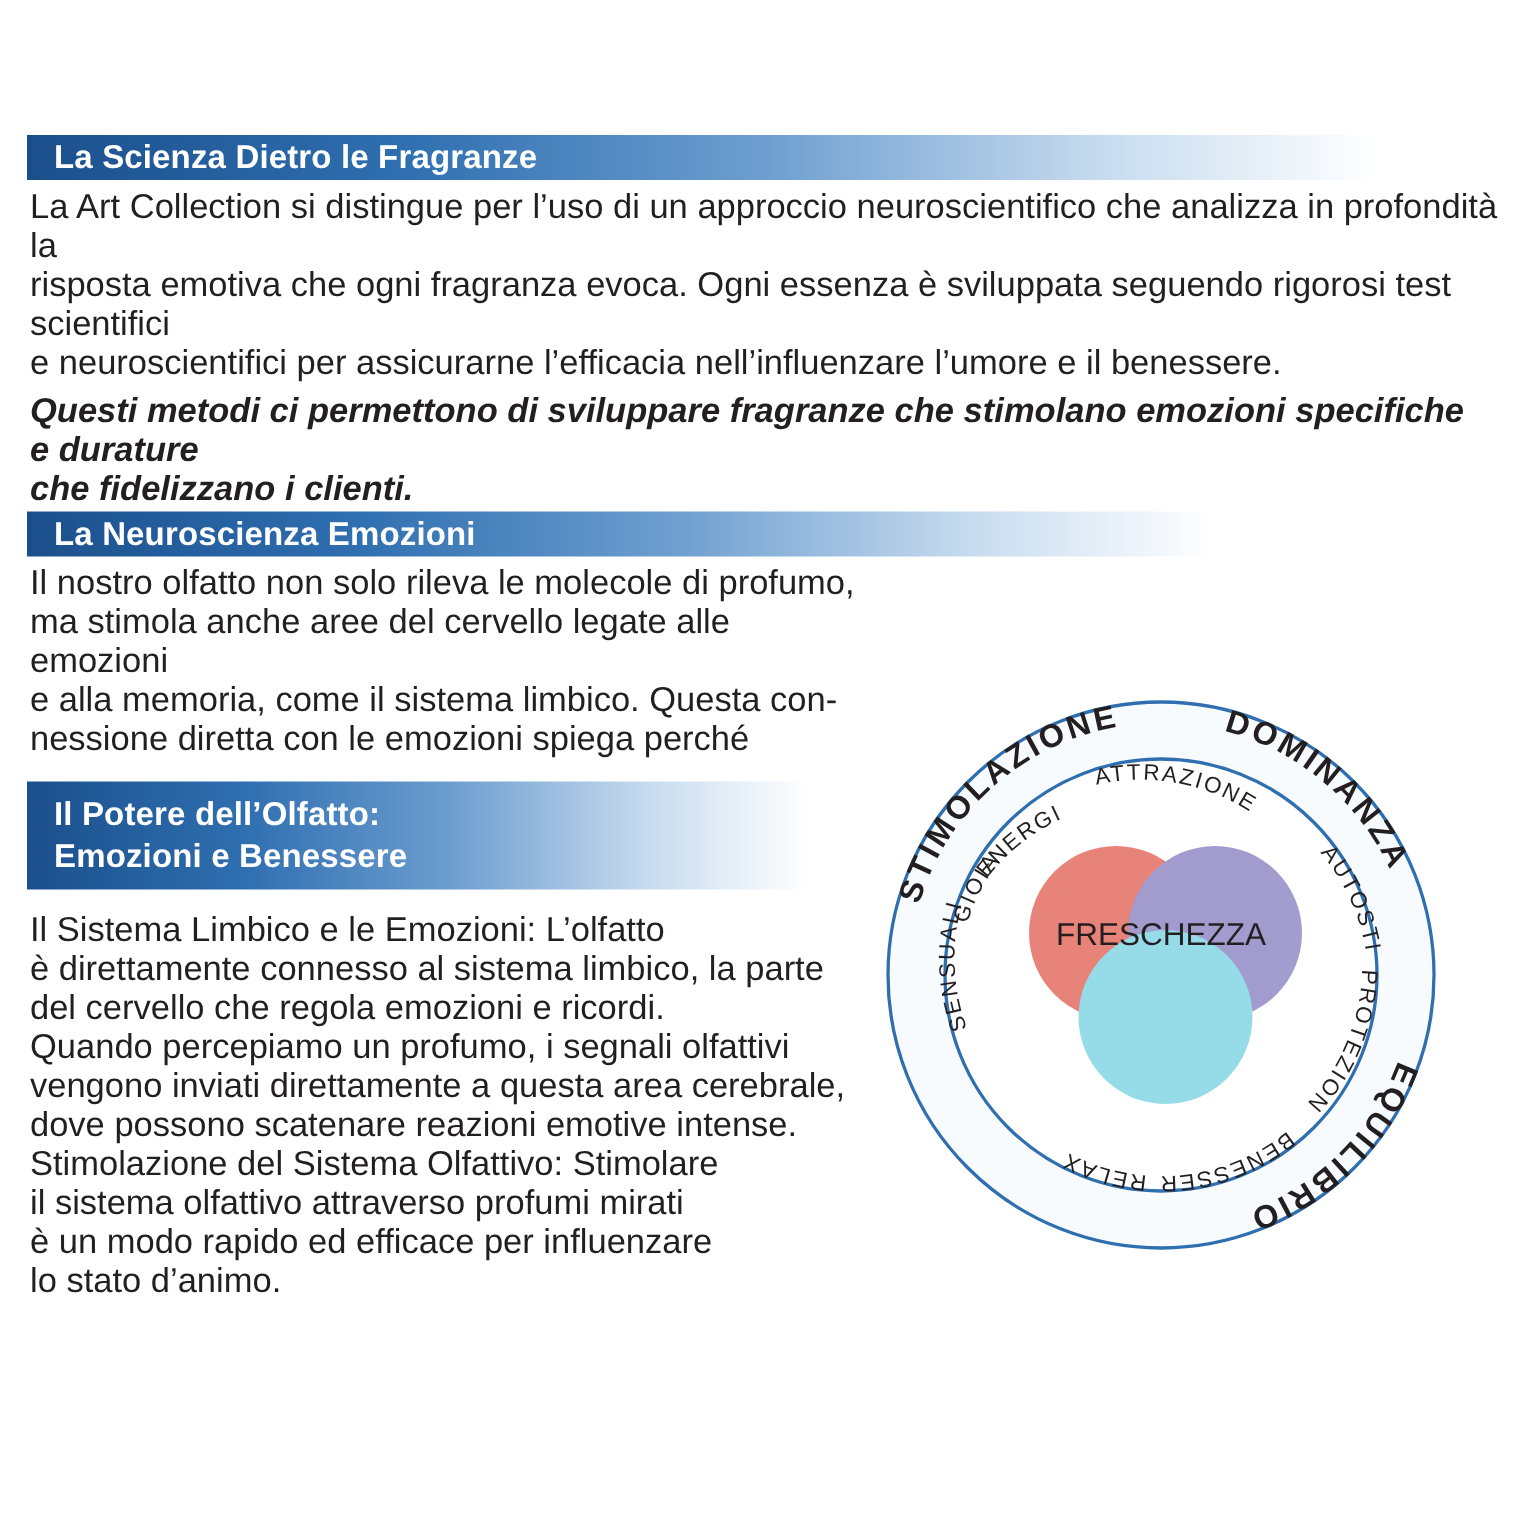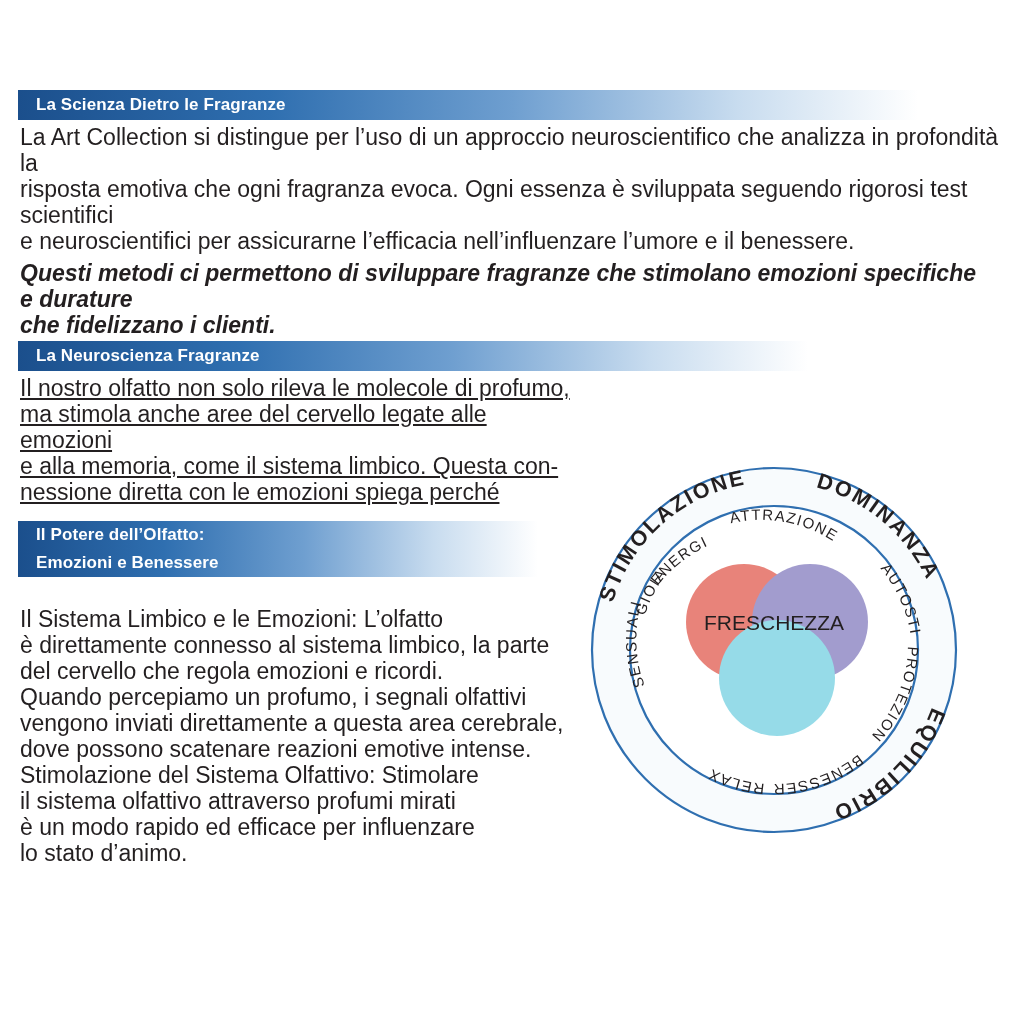--- a/index.html
+++ b/index.html
@@ -24,26 +24,26 @@
 
   
   .section-head {
     position: absolute;
     height: 30px;
     background: linear-gradient(to right, #1b4f8c 0%, #2f6fb0 28%, #6f9fd0 55%, #c8dcef 80%, #ffffff 100%);
     display: flex;
     align-items: center;
   }
   .section-head.two-line {
-    height: 56px;
+    height: 72px;
     align-items: center;
   }
   .section-head-title {
     color: #ffffff;
-    font-size: 17px;
+    font-size: 22px;
     font-weight: bold;
     padding-left: 18px;
     line-height: 28px;
     letter-spacing: 0.1px;
     white-space: pre-line;
   }
 
   .body-text {
     position: absolute;
     font-size: 23px;
@@ -65,21 +65,21 @@
     font-weight: bold;
   }
 
   
   #head-1 { left: 18px; top: 90px; width: 900px; }
   #text-1 { left: 20px; top: 124px; width: 990px; }
   #text-1b { left: 20px; top: 232px; width: 960px; }
 
   
   #head-2 { left: 18px; top: 341px; width: 790px; }
-  #text-2 { left: 20px; top: 375px; width: 560px; text-decoration: underline; }
+  #text-2 { left: 20px; top: 375px; width: 560px; }
 
   
   #head-3 { left: 18px; top: 521px; width: 520px; }
   #text-3 { left: 20px; top: 606px; width: 545px; }
   #text-3b { left: 20px; top: 852px; width: 545px; }
 
   
   .wheel {
     position: absolute;
     left: 548px;
@@ -97,21 +97,21 @@
   <div class="section-head" id="head-1">
     <div class="section-head-title">La Scienza Dietro le Fragranze</div>
   </div>
   <div class="body-text" id="text-1">La Art Collection si distingue per l’uso di un approccio neuroscientifico che analizza in profondità la
 risposta emotiva che ogni fragranza evoca. Ogni essenza è sviluppata seguendo rigorosi test scientifici
 e neuroscientifici per assicurarne l’efficacia nell’influenzare l’umore e il benessere.</div>
   <div class="body-text italic-bold" id="text-1b">Questi metodi ci permettono di sviluppare fragranze che stimolano emozioni specifiche e durature
 che fidelizzano i clienti.</div>
 
   <div class="section-head" id="head-2">
-    <div class="section-head-title">La Neuroscienza Fragranze</div>
+    <div class="section-head-title">La Neuroscienza Emozioni</div>
   </div>
   <div class="body-text" id="text-2"><span>Il nostro olfatto non solo rileva le molecole di profumo,
 ma stimola anche aree del cervello legate alle emozioni
 e alla memoria, come il sistema limbico. Questa con-
 nessione diretta con le emozioni spiega perché
 </span></div>
 
   <div class="section-head two-line" id="head-3">
     <div class="section-head-title">Il Potere dell’Olfatto:
 Emozioni e Benessere</div>

